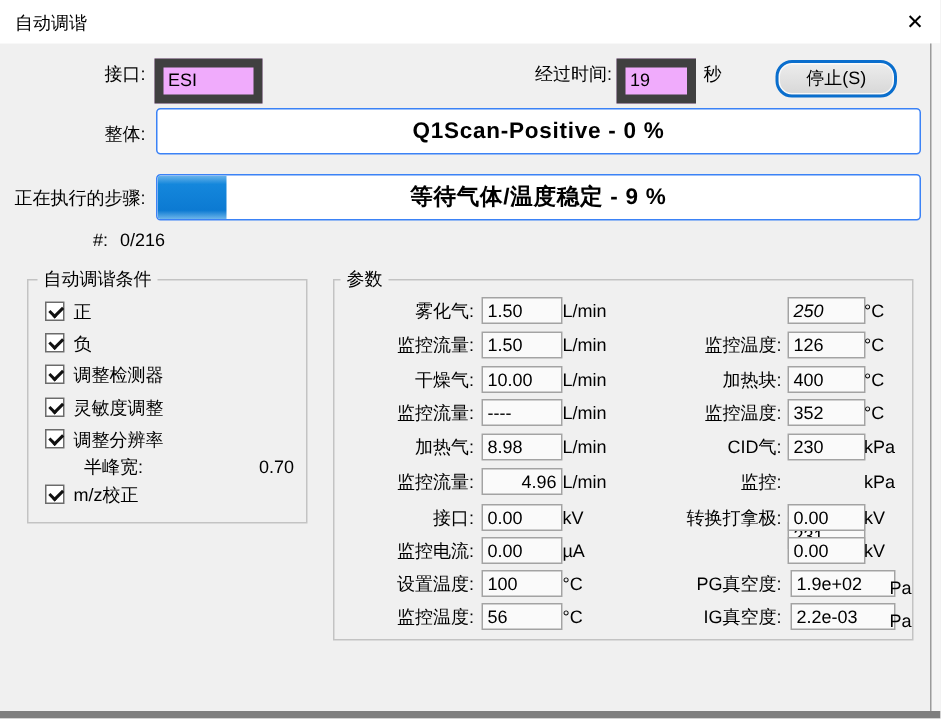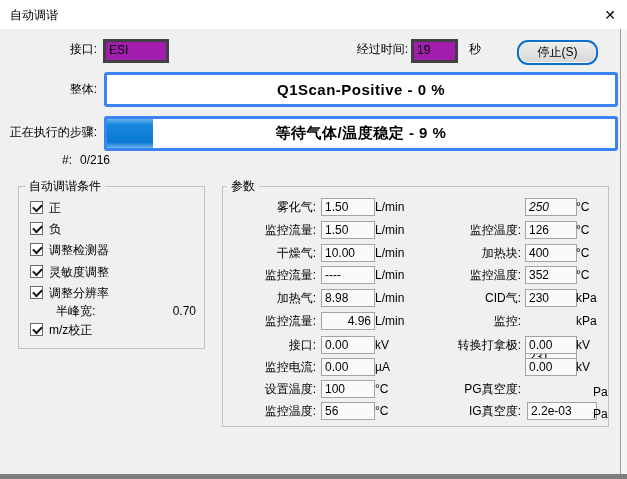--- a/index.html
+++ b/index.html
@@ -9,31 +9,31 @@
     font-family:"Liberation Sans","DejaVu Sans",sans-serif;font-size:12px;
   }
   .lbl{position:absolute;font-size:12px;line-height:16px;white-space:nowrap;}
   .r{text-align:right;}
   
   .titlebar{position:absolute;left:0;top:0;width:627px;height:29px;background:#ffffff;}
   .title{position:absolute;left:10px;top:7px;font-size:12px;}
   .close{position:absolute;left:598px;top:3px;width:24px;height:23px;
          display:flex;align-items:center;justify-content:center;font-size:14px;color:#000;}
   
-  .field{position:absolute;height:18px;background:#a21caf;border:3px solid #404040;
+  .field{position:absolute;height:18px;background:#f0abfc;border:6px solid #404040;
          font-size:12px;line-height:17px;padding:0 3px;white-space:nowrap;overflow:hidden;}
   .pfield{background:#fafafa;border:1px solid #a3a3a3;}
   
   .btn{position:absolute;left:517px;top:40px;width:81px;height:25px;box-sizing:border-box;
        border:2px solid #0a6ecd;border-radius:11px;
        background:linear-gradient(#ededed,#d7d7d7);box-shadow:inset 0 0 0 1px #f9f9f9;
        display:flex;align-items:center;justify-content:center;font-size:12px;cursor:default;}
   
   .bar{position:absolute;left:104px;width:508px;height:29px;background:#ffffff;
-       border:3px solid #3b82f6;border-radius:3px;overflow:hidden;}
+       border:1px solid #3b82f6;border-radius:3px;overflow:hidden;}
   .bar-fill{position:absolute;left:0;top:0;bottom:0;width:0;
        background:linear-gradient(to bottom,#6cb5ea 0%,#1487dc 20%,#0c7ad2 80%,#6cb5ea 100%);}
   .bar-text{position:absolute;left:0;top:0;right:0;bottom:0;display:flex;align-items:center;
        justify-content:center;font-weight:bold;font-size:15px;letter-spacing:0.5px;}
   
   .group{position:absolute;border:1px solid #c3c3c3;background:#f0f0f0;}
   .legend{position:absolute;top:-8px;background:#f0f0f0;padding:0 4px;font-size:12px;line-height:15px;white-space:nowrap;}
   
   .cbrow{position:absolute;left:11px;height:16px;}
   .cb{position:absolute;left:0;top:1px;width:13px;height:13px;box-sizing:border-box;
@@ -192,20 +192,21 @@
   <span class="punit" style="left:353px;top:125px;">kPa</span>
 
   <span class="plabel" style="left:178px;top:149px;width:120px;">转换打拿极:</span>
   <span class="field pfield pbox" style="left:302px;top:149px;width:44px;">0.00</span>
   <span class="punit" style="left:353px;top:149px;">kV</span>
 
   <span class="field pfield pbox" style="left:302px;top:171px;width:44px;">0.00</span>
   <span class="punit" style="left:353px;top:171px;">kV</span>
 
   <span class="plabel" style="left:178px;top:193px;width:120px;">PG真空度:</span>
+  <span class="field pfield pbox" style="left:304px;top:193px;width:62px;">1.9e+02</span>
   <span class="punit" style="left:370px;top:196px;">Pa</span>
 
   <span class="plabel" style="left:178px;top:215px;width:120px;">IG真空度:</span>
   <span class="field pfield pbox" style="left:304px;top:215px;width:62px;">2.2e-03</span>
   <span class="punit" style="left:370px;top:218px;">Pa</span>
 </div>
 
 <div class="edge-right-bg"></div>
 <div class="edge-right-line"></div>
 <div class="edge-bottom"></div>

